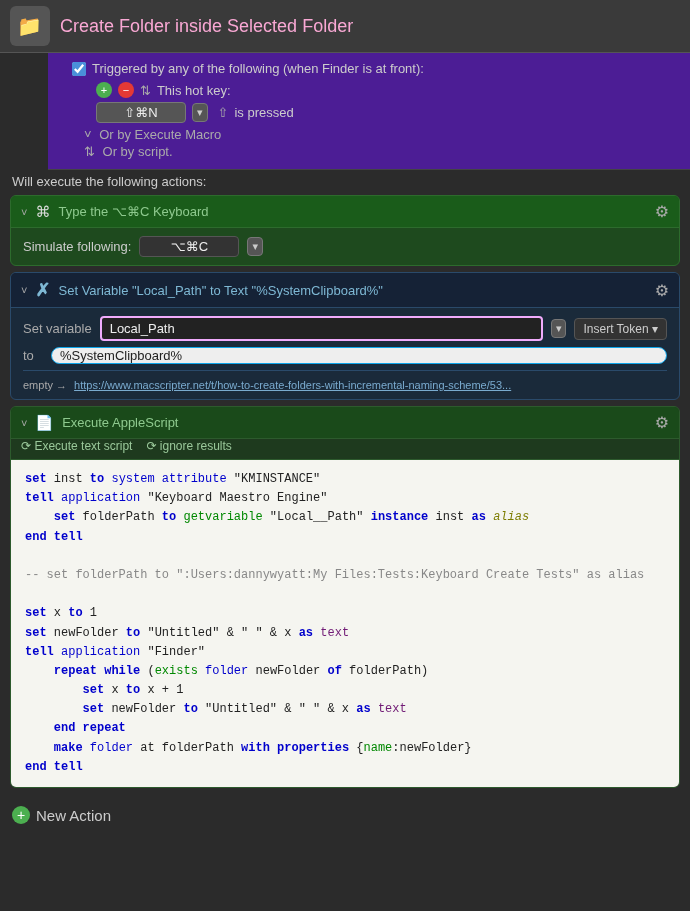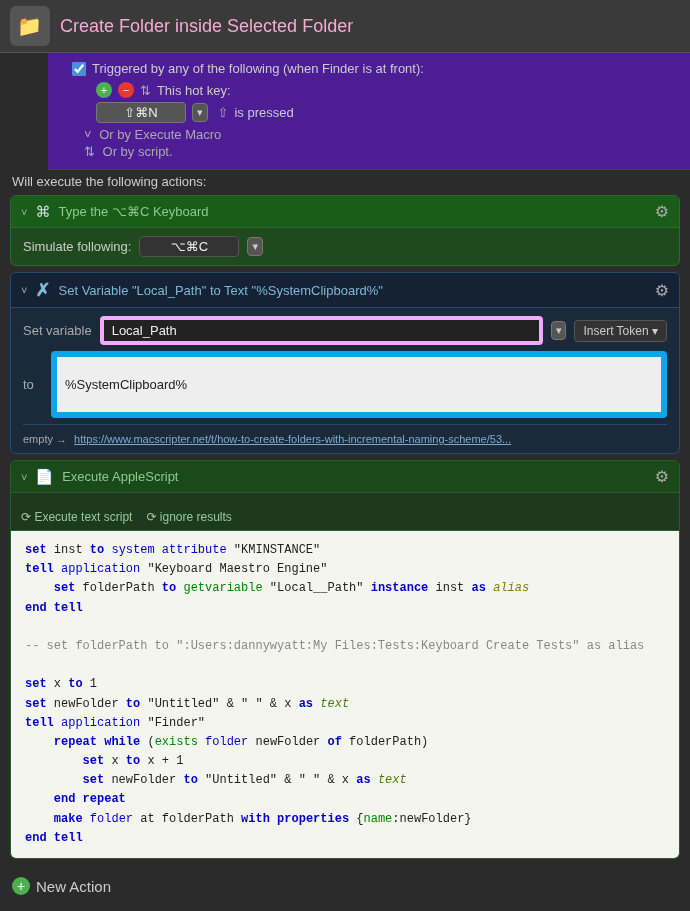--- a/index.html
+++ b/index.html
@@ -219,21 +219,21 @@
     
     .setvariable-row {
       display: flex;
       align-items: center;
       gap: 8px;
       margin-bottom: 6px;
     }
     .setvariable-label { color: #aaa; font-size: 13px; }
     .setvariable-input {
       background: #222;
-      border: 4px solid #f0abfc;
+      border: 2px solid #f0abfc;
       border-radius: 4px;
       color: #eee;
       padding: 3px 8px;
       font-size: 13px;
       flex: 1;
     }
     .insert-token-btn {
       background: #333;
       border: 1px solid #555;
       border-radius: 4px;
@@ -244,42 +244,42 @@
       white-space: nowrap;
     }
     .to-row {
       display: flex;
       align-items: center;
       gap: 8px;
     }
     .to-label { color: #aaa; font-size: 13px; width: 20px; }
     .to-input {
       background: #eee;
-      border: 6px solid #0ea5e9;
-      border-radius: 4px;
+      border: 1px solid #0ea5e9;
+      border-radius: 10px;
       color: #222;
-      padding: 20px 8px;
+      padding: 0 8px;
       font-size: 13px;
       flex: 1;
     }
     .link-note {
       color: #7aabcf;
       font-size: 11px;
       margin-top: 6px;
       padding-top: 8px;
       border-top: 1px solid #2a4a6a;
     }
     .link-arrow { color: #aaa; margin-right: 4px; }
 
     
     .applescript-options {
       display: flex;
       align-items: center;
       gap: 14px;
-      padding: 17px 10px 6px;
+      padding: 0 10px 6px;
       border-bottom: 1px solid #2d5a2d;
       font-size: 12px;
       color: #9ac89a;
     }
     .applescript-options span { cursor: pointer; }
     .applescript-code {
       background: #f5f5f0;
       margin: 0;
       padding: 10px 14px;
       font-family: 'Menlo', 'Courier New', monospace;
@@ -287,21 +287,21 @@
       line-height: 1.6;
       color: #222;
       min-height: 300px;
       overflow-x: auto;
     }
     .code-kw { color: #0000cc; font-weight: bold; }
     .code-blue { color: #0000cc; font-family: Liberation Mono, monospace; }
     .code-green { color: #008800; }
     .code-olive { color: #7c7c00; font-style: italic; }
     .code-comment { color: #888; }
-    .code-orange { color: #4d7c0f; font-style: italic; }
+    .code-orange { color: #701a75; }
 
     
     .new-action-bar {
       display: flex;
       align-items: center;
       padding: 8px 12px;
       gap: 6px;
     }
     .new-action-plus {
       width: 18px;

